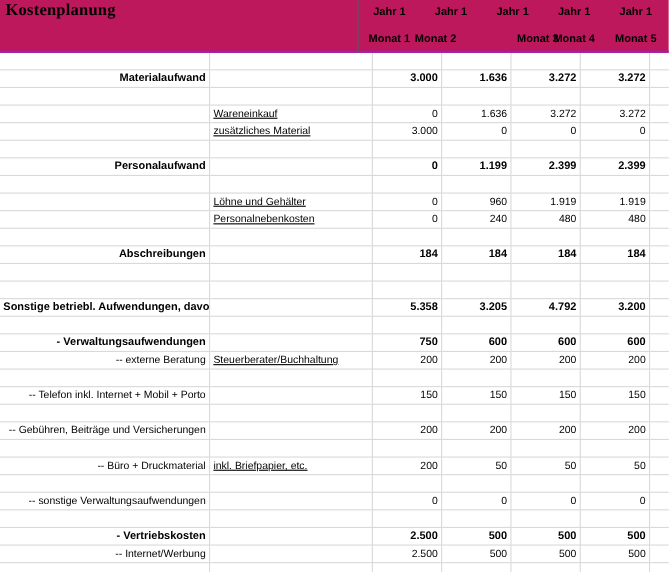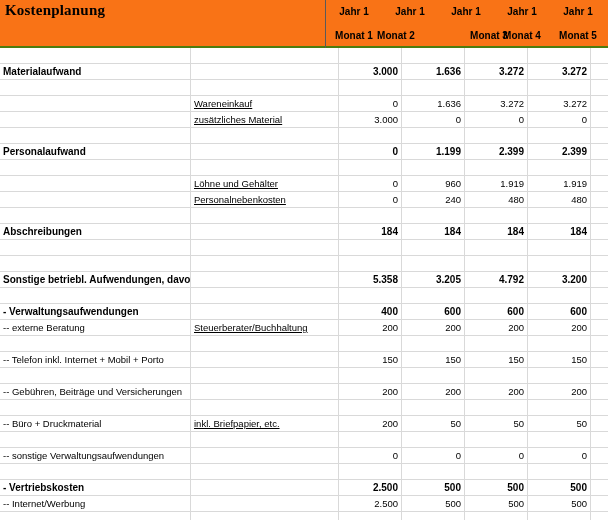--- a/index.html
+++ b/index.html
@@ -17,22 +17,22 @@
     position: relative;
     width: 608px;
     height: 520px;
     overflow: hidden;
   }
 
   
   .title-band {
     position: relative;
     height: 48px;
-    background: #f97316;
-    border-bottom: 2px solid #4d7c0f;
+    background: #be185d;
+    border-bottom: 2px solid #a21caf;
     box-sizing: border-box;
   }
   .title-text {
     position: absolute;
     left: 5px;
     top: 2px;
     font-family: "Liberation Serif", serif;
     font-weight: bold;
     font-size: 15px;
     color: #000000;
@@ -66,21 +66,21 @@
   table.grid td {
     height: 15px;
     padding: 0 3px;
     border-bottom: 1px solid #d9d9d9;
     border-right: 1px solid #d9d9d9;
     overflow: hidden;
     white-space: nowrap;
     vertical-align: middle;
     background: #ffffff;
   }
-  td.c-label { width: 184px; border-right: 1px solid #d0d0d0; }
+  td.c-label { width: 184px; border-right: 1px solid #d0d0d0; text-align: right; }
   td.c-desc  { width: 141px; border-right: 2px solid #000000; text-decoration: underline; }
   td.c-num   { width: 56px; text-align: right; }
   td.c-num.last { border-right: none; }
   .grp  { font-weight: bold; font-size: 10px; }
   .sub  { font-weight: normal; font-size: 9.5px; }
   .numb { font-weight: bold; font-size: 10px; }
   .numn { font-weight: normal; font-size: 9.5px; }
 
   
   tr.blank td { }
@@ -250,21 +250,21 @@
           <td class="c-desc"><span class="sub"></span></td>
           <td class="c-num"><span class="numn"></span></td>
           <td class="c-num"><span class="numn"></span></td>
           <td class="c-num"><span class="numn"></span></td>
           <td class="c-num"><span class="numn"></span></td>
           <td class="c-num last"><span class="numn"></span></td>
         </tr>
         <tr class="">
           <td class="c-label"><span class="grp">- Verwaltungsaufwendungen</span></td>
           <td class="c-desc"><span class="sub"></span></td>
-          <td class="c-num"><span class="numb">400</span></td>
+          <td class="c-num"><span class="numb">750</span></td>
           <td class="c-num"><span class="numb">600</span></td>
           <td class="c-num"><span class="numb">600</span></td>
           <td class="c-num"><span class="numb">600</span></td>
           <td class="c-num last"></td>
         </tr>
         <tr class="">
           <td class="c-label"><span class="sub">-- externe Beratung</span></td>
           <td class="c-desc"><span class="sub">Steuerberater/Buchhaltung</span></td>
           <td class="c-num"><span class="numn">200</span></td>
           <td class="c-num"><span class="numn">200</span></td>

